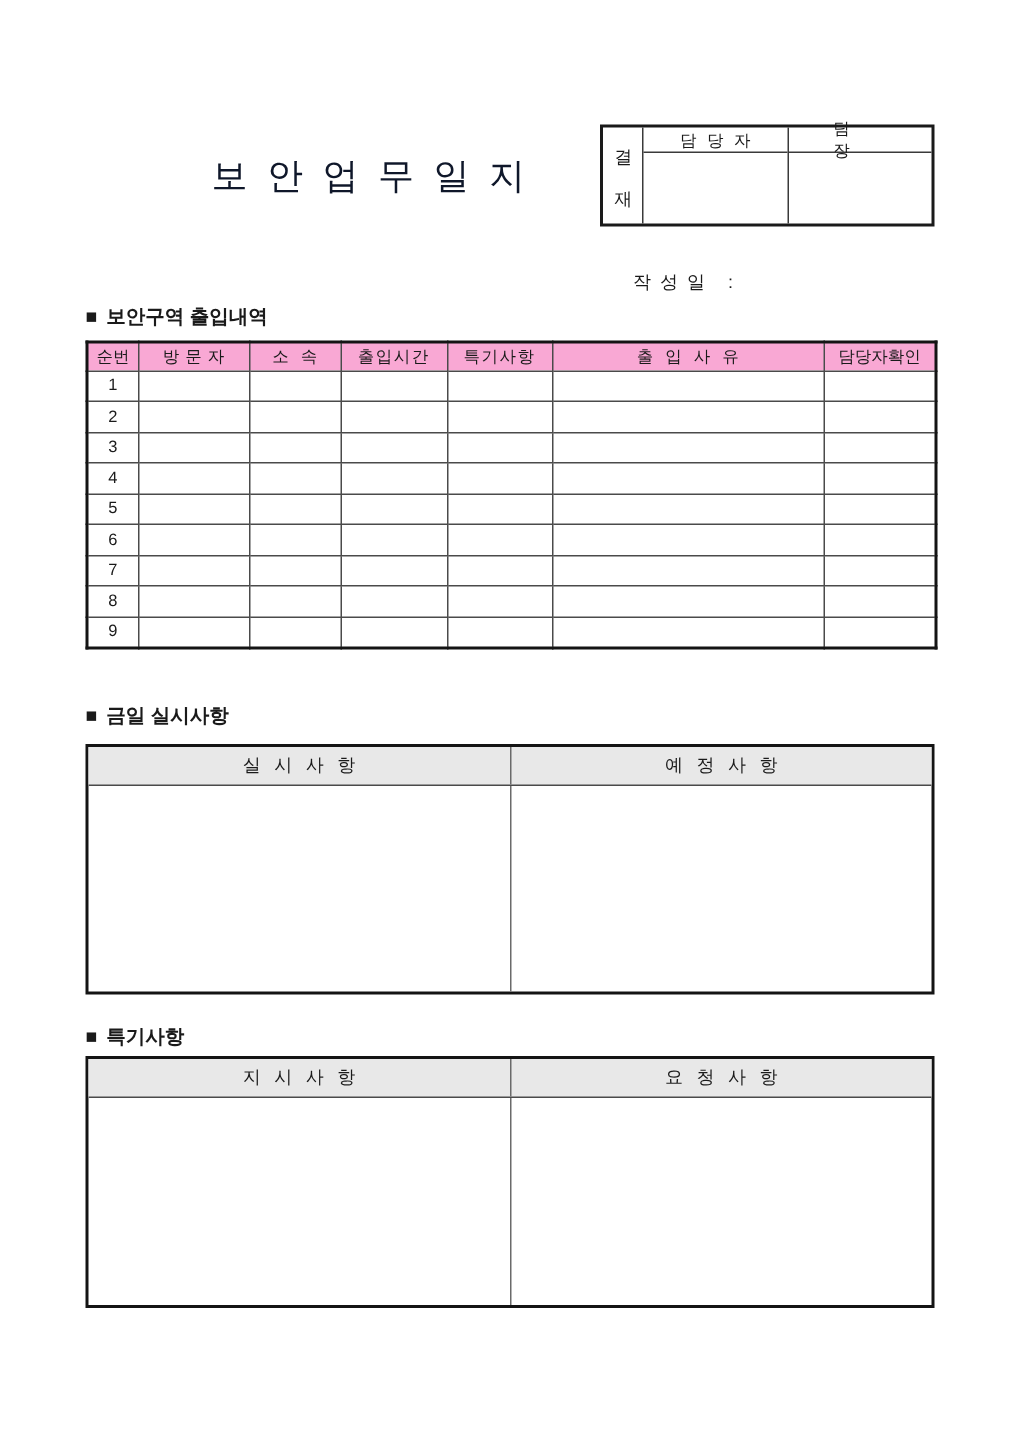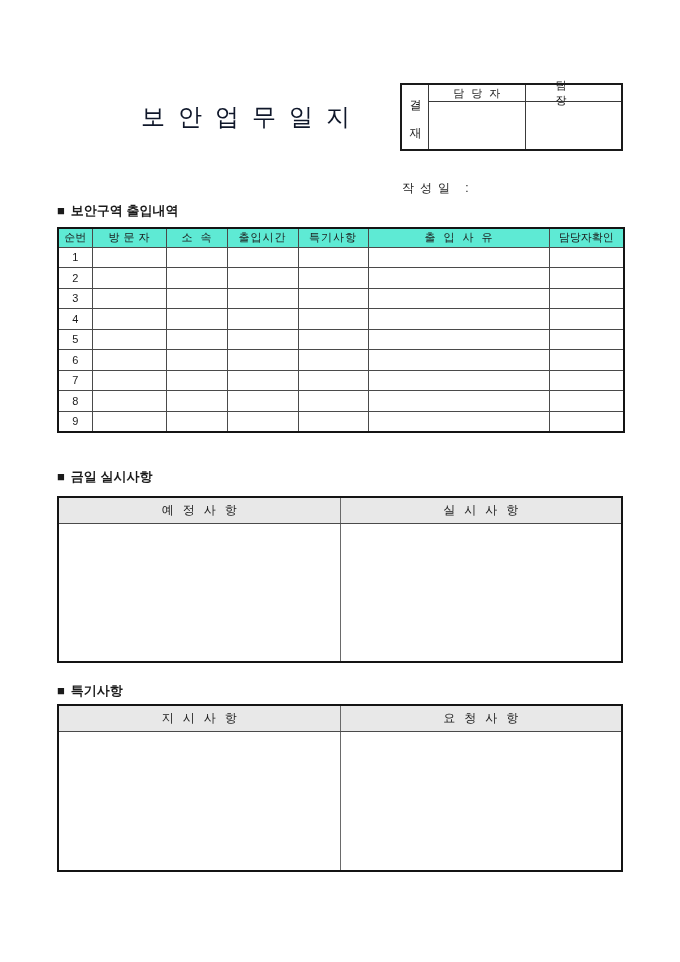--- a/index.html
+++ b/index.html
@@ -60,21 +60,21 @@
     justify-content: center;
     font-size: 11px;
   }
   .approval-col-header.ls-sm { letter-spacing: 7px; padding-left: 7px; }
   .approval-col-header.ls-lg { letter-spacing: 30px; padding-left: 30px; }
   .approval-sign-cell { flex: 1; }
 
   
   .date-line {
     position: absolute;
-    left: 402px;
+    left: 422px;
     top: 180px;
     font-size: 12px;
     letter-spacing: 6px;
     white-space: nowrap;
   }
 
   
   .section-title {
     position: absolute;
     left: 57px;
@@ -98,21 +98,21 @@
     border: 2px solid #141414;
   }
   table.entry-table th, table.entry-table td {
     border: 1px solid #4a4a4a;
     font-size: 11px;
     font-weight: normal;
     text-align: center;
     vertical-align: middle;
     padding: 0;
   }
-  table.entry-table th { height: 19px; background: #5eead4; margin-left: 44px; }
+  table.entry-table th { height: 19px; background: #f9a8d4; margin-left: 44px; }
   table.entry-table td { height: 20.5px; background: #fff; }
   .ls1 { letter-spacing: 1px; }
   .ls4 { letter-spacing: 4px; padding-left: 4px !important; }
   .ls8 { letter-spacing: 8px; padding-left: 8px !important; }
 
   
   .block-table {
     position: absolute;
     left: 57px;
     width: 566px;
@@ -275,22 +275,22 @@
         </tr>
     </tbody>
   </table>
 
   <div class="section-title" id="sec2-title">
     <span class="bullet">■</span><span>금일 실시사항</span>
   </div>
 
   <div class="block-table" id="daily-table">
     <div class="block-header">
+      <div class="block-header-cell">실시사항</div>
       <div class="block-header-cell">예정사항</div>
-      <div class="block-header-cell">실시사항</div>
     </div>
     <div class="block-body">
       <div class="block-body-cell"></div>
       <div class="block-body-cell"></div>
     </div>
   </div>
 
   <div class="section-title" id="sec3-title">
     <span class="bullet">■</span><span>특기사항</span>
   </div>

